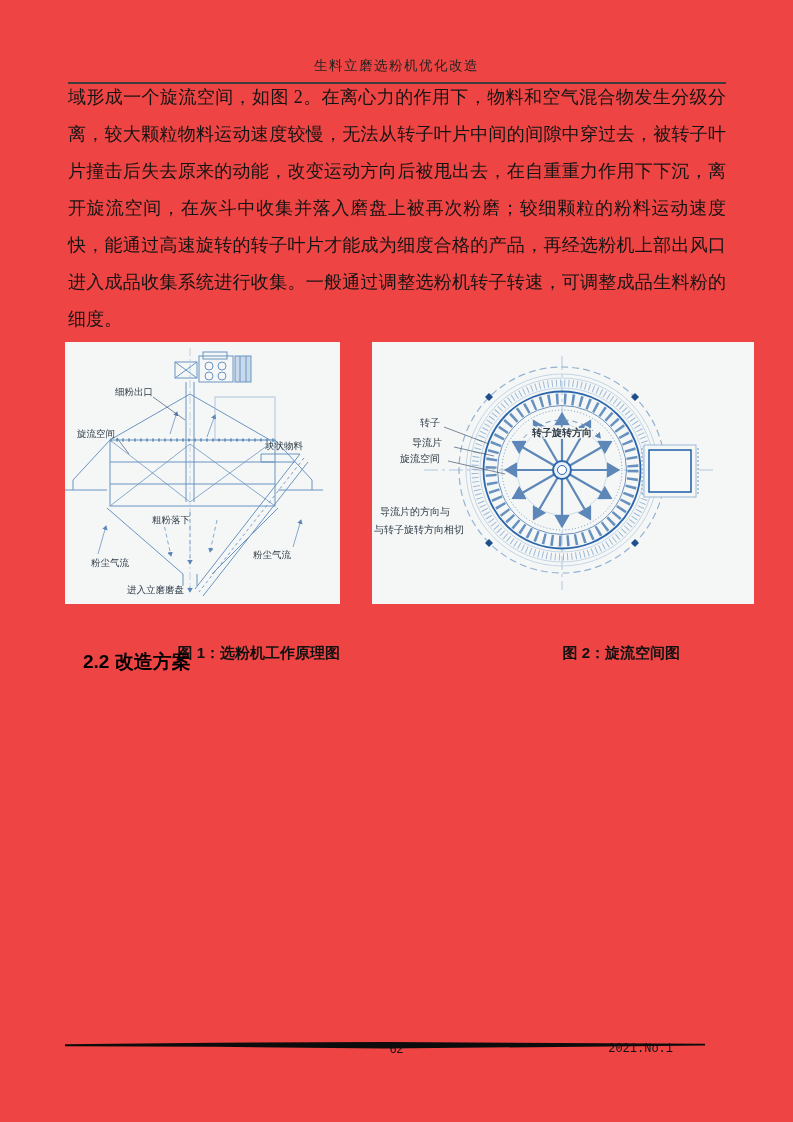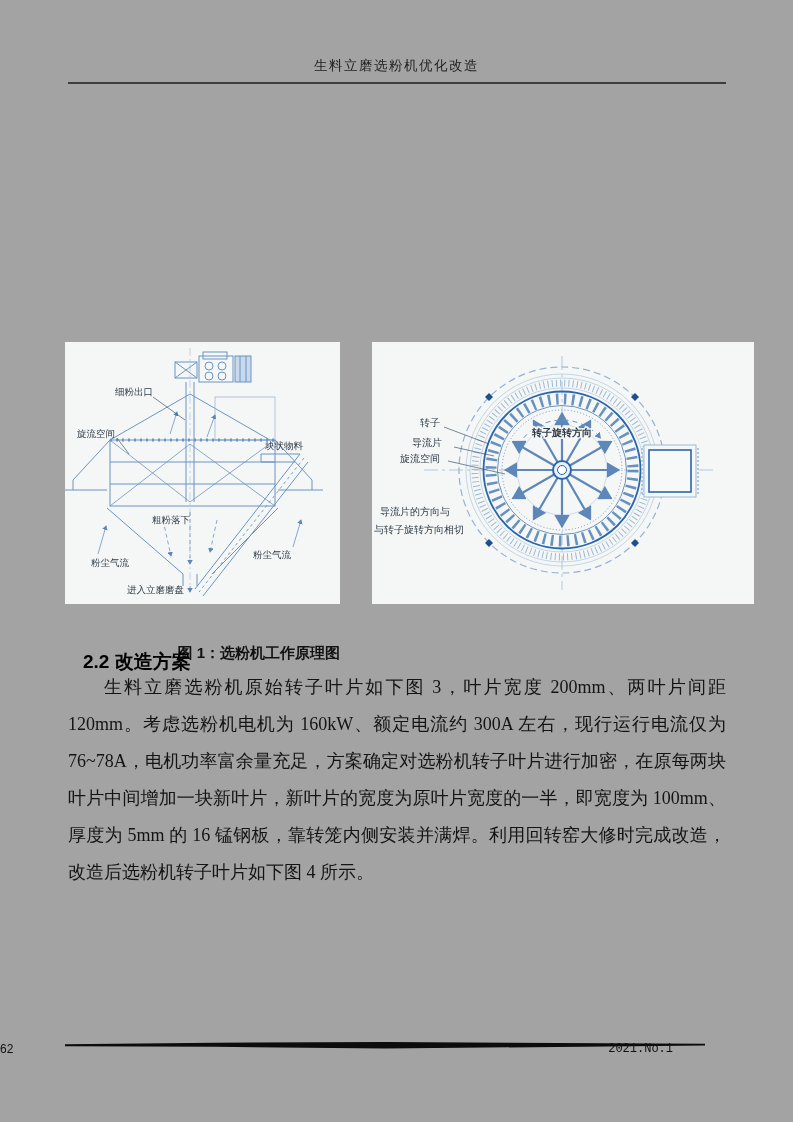--- a/index.html
+++ b/index.html
@@ -1,17 +1,17 @@
 <!DOCTYPE html>
 <html><head>
 <meta charset="utf-8">
 <style>
   html,body { margin:0; padding:0; background:#ffffff; }
   .page {
-    position:relative; width:793px; height:1122px; background:#a3a3a3;
+    position:relative; width:793px; height:1122px; background:#ef4444;
     font-family:"Liberation Serif","DejaVu Serif",serif; color:#141414; overflow:hidden;
   }
   .running-title {
     position:absolute; top:57px; left:0; right:0; text-align:center;
     font-size:13.5px; letter-spacing:1.5px; color:#222;
   }
   .header-rule { position:absolute; top:82px; left:68px; width:658px; height:2px; background:#3d3d3d; }
   .para {
     position:absolute; left:68px; width:658px; font-size:18px; line-height:37px;
     text-align:justify; text-justify:inter-character; color:#141414;
@@ -26,39 +26,40 @@
   }
   .caption1 { left:65px; width:275px; }
   .caption2 { left:360px; width:320px; }
   .section-heading {
     position:absolute; top:634px; left:68px; margin:15px;
     font-family:"Liberation Sans","DejaVu Sans",sans-serif; font-weight:bold;
     font-size:19px; color:#000;
   }
   .footer-rule-wrap { position:absolute; top:1035px; left:65px; width:640px; height:7px; }
   .footer-page {
-    position:absolute; top:1042px; left:0; right:0; text-align:left;
+    position:absolute; top:1042px; left:0; right:0; text-align:center;
     font-family:Liberation Sans, sans-serif; font-size:12px; color:#111;
   }
   .footer-issue {
     position:absolute; top:1042px; right:120px;
     font-family:Liberation Mono, monospace; font-size:12px; color:#111;
   }
   svg text {
     font-family:"Liberation Sans","DejaVu Sans",sans-serif; fill:#2d3a46;
   }
 </style>
 </head>
 <body>
 
 <div class="page">
 
   <div class="running-title">生料立磨选粉机优化改造</div>
   <div class="header-rule"></div>
 
+  <div class="para para1">域形成一个旋流空间，如图 2。在离心力的作用下，物料和空气混合物发生分级分离，较大颗粒物料运动速度较慢，无法从转子叶片中间的间隙中穿过去，被转子叶片撞击后失去原来的动能，改变运动方向后被甩出去，在自重重力作用下下沉，离开旋流空间，在灰斗中收集并落入磨盘上被再次粉磨；较细颗粒的粉料运动速度快，能通过高速旋转的转子叶片才能成为细度合格的产品，再经选粉机上部出风口进入成品收集系统进行收集。一般通过调整选粉机转子转速，可调整成品生料粉的细度。</div>
 
   <div class="figures">
 
     <div class="figbox">
       <svg width="275" height="258" viewBox="0 0 275 258">
         <defs>
           <marker id="arr1" markerWidth="7" markerHeight="7" refX="5" refY="3.5" orient="auto">
             <path d="M0,0 L6,3.5 L0,7 z" fill="#5d87b8"></path>
           </marker>
         </defs>
@@ -208,24 +209,24 @@
           <text x="28" y="120">旋流空间</text>
           <text x="190" y="94" text-anchor="middle" font-weight="600" style="paint-order:stroke" stroke="#f5f7f6" stroke-width="3">转子旋转方向</text>
           <text x="8" y="173">导流片的方向与</text>
           <text x="2" y="191">与转子旋转方向相切</text>
         </g>
       </svg>
     </div>
   </div>
 
   <div class="caption caption1">图 1：选粉机工作原理图</div>
+  <div class="caption caption2">图 2：旋流空间图</div>
 
   <h2 class="section-heading">2.2 改造方案</h2>
 
-  <div class="para para2">生料立磨选粉机原始转子叶片如下图 3，叶片宽度 200mm、两叶片间距 120mm。考虑选粉机电机为 160kW、额定电流约 300A 左右，现行运行电流仅为 76~78A，电机功率富余量充足，方案确定对选粉机转子叶片进行加密，在原每两块叶片中间增加一块新叶片，新叶片的宽度为原叶片宽度的一半，即宽度为 100mm、厚度为 5mm 的 16 锰钢板，靠转笼内侧安装并满焊。利用回转窑大修时完成改造，改造后选粉机转子叶片如下图 4 所示。</div>
 
   <div class="footer-rule-wrap">
     <svg width="640" height="7" viewBox="0 0 640 7">
       <polygon points="0,2.2 150,0.8 320,0 640,1.8 640,3.6 320,6.5 150,4.8 0,4.2" fill="#0c0c0c"></polygon>
     </svg>
   </div>
   <div class="footer-page">62</div>
   <div class="footer-issue">2021.No.1</div>
 
 </div>

